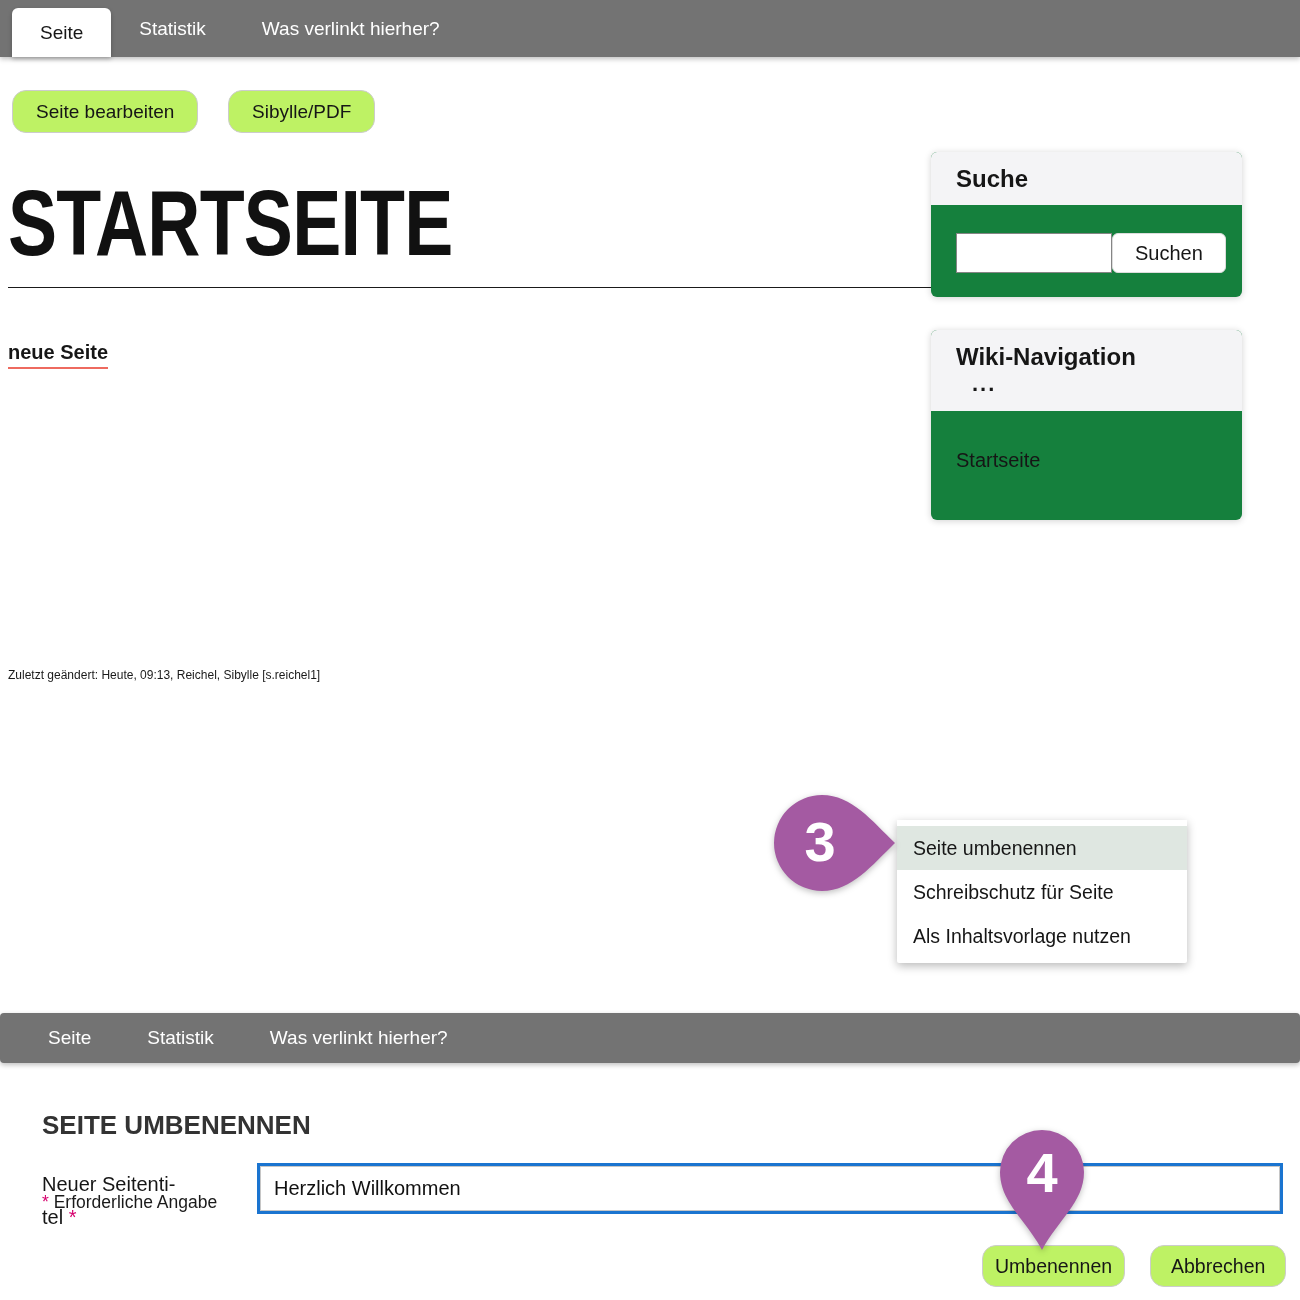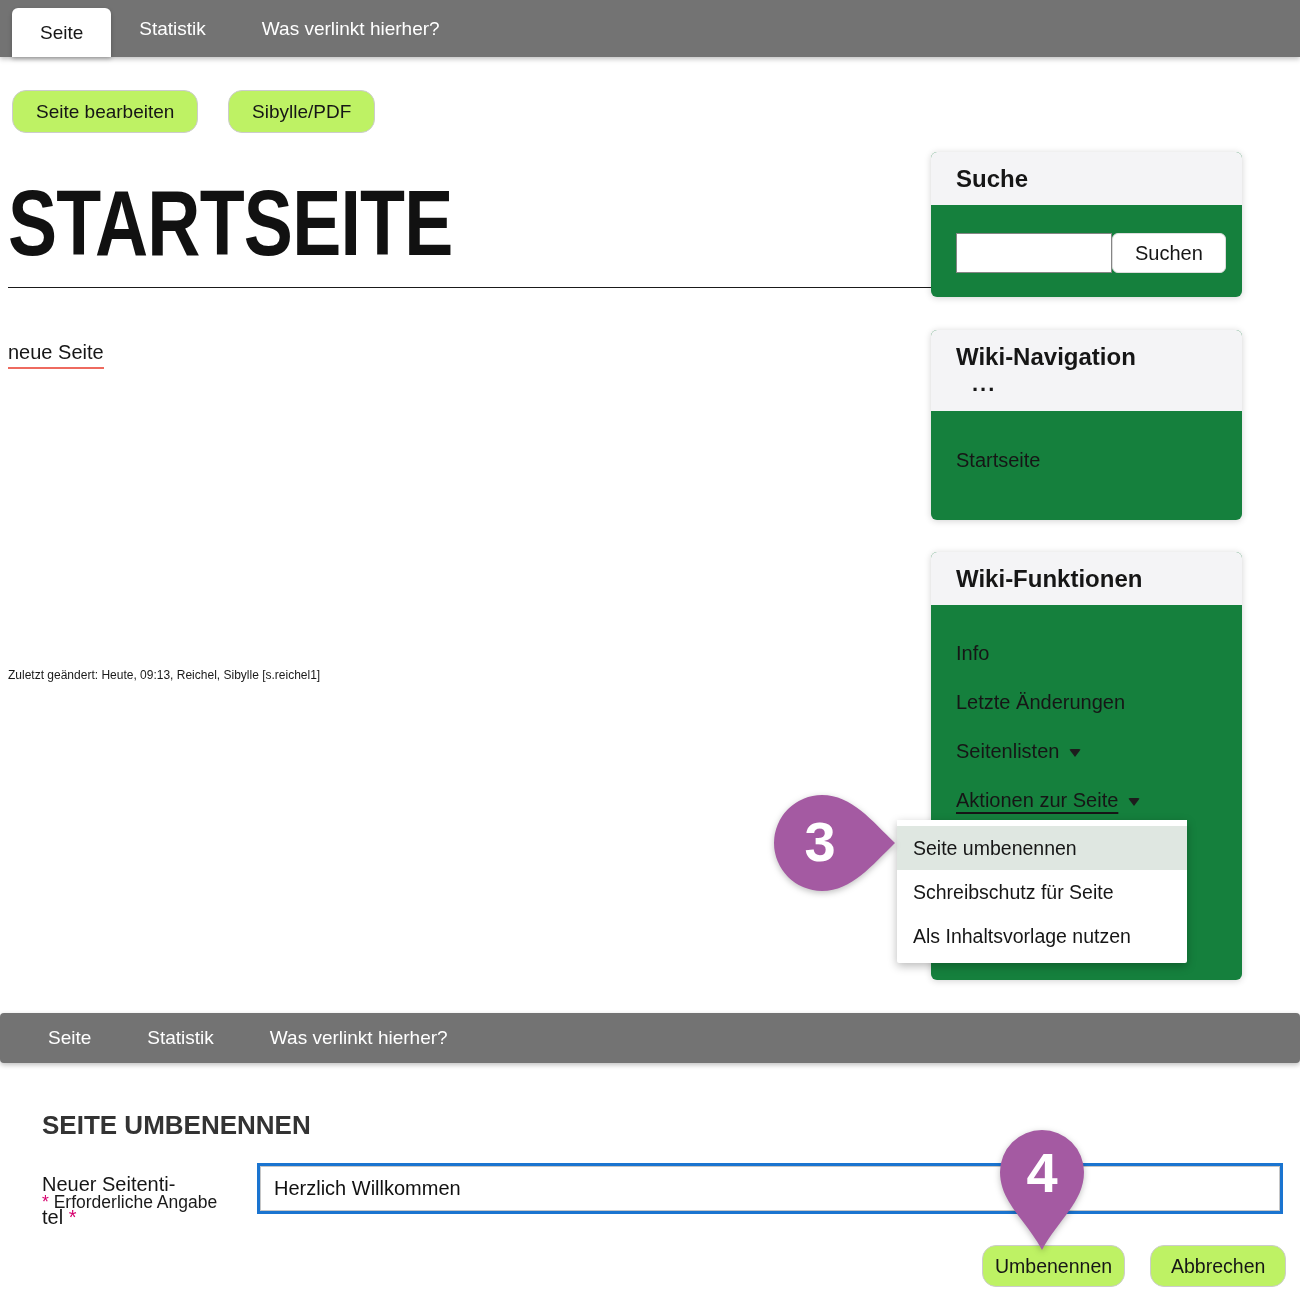--- a/index.html
+++ b/index.html
@@ -22,21 +22,21 @@
          color:#161616; cursor:pointer; }
   .btn-edit   { left:12px;  top:90px; height:43px; padding:0 23px; }
   .btn-print  { left:228px; top:90px; height:43px; padding:0 23px; }
 
   
   .h1-title { position:absolute; left:8px; top:177px; font-size:92px; font-weight:800;
               letter-spacing:-1px; line-height:92px; transform:scaleX(.8);
               transform-origin:left center; white-space:nowrap; color:#111; }
   .hr { position:absolute; left:8px; top:287px; width:948px; border-top:1px solid #1a1a1a; }
   .redlink { position:absolute; left:8px; top:341px; font-size:20px; color:#161616;
-             border-bottom:2px solid #ee6a5f; padding-bottom:3px; cursor:pointer; }
+             border-bottom:2px solid #ee6a5f; padding-bottom:3px; cursor:pointer;font-weight:bold; }
   .lastmod { position:absolute; left:8px; top:668px; font-size:12px; color:#1a1a1a; }
 
   
   .panel { position:absolute; left:931px; width:311px; background:#15803d; border-radius:6px;
            box-shadow:0 1px 7px rgba(0,0,0,.18); }
   .panel-header { background:#f4f4f6; border-radius:6px 6px 0 0; padding:13px 25px 12px 25px; }
   .panel-title { font-size:24px; font-weight:700; color:#161616; }
   .panel-suche { top:152px; height:145px; }
   .panel-nav   { top:330px; height:190px; }
   .panel-fn    { top:552px; height:428px; }
@@ -128,39 +128,20 @@
   <div class="panel panel-nav">
     <div class="panel-header nav-header">
       <div class="panel-title">Wiki-Navigation</div>
       <div class="nav-dots">...</div>
     </div>
     <div class="nav-body">
       <a class="nav-link">Startseite</a>
     </div>
   </div>
 
-  <div class="panel panel-fn">
-    <div class="panel-header">
-      <div class="panel-title">Wiki-Funktionen</div>
-    </div>
-    <div class="fn-body">
-      <div class="fn-item">
-        <span class="fn-label">Info</span>
-      </div>
-      <div class="fn-item">
-        <span class="fn-label">Letzte Änderungen</span>
-      </div>
-      <div class="fn-item">
-        <span class="fn-label">Seitenlisten</span><span class="caret"></span>
-      </div>
-      <div class="fn-item open">
-        <span class="fn-label">Aktionen zur Seite</span><span class="caret"></span>
-      </div>
-    </div>
-  </div>
 
   <div class="dropdown">
     <div class="dd-item highlight">Seite umbenennen</div>
     <div class="dd-item">Schreibschutz für Seite</div>
     <div class="dd-item">Als Inhaltsvorlage nutzen</div>
   </div>
 
   <div class="callout callout-3">
     <svg width="125" height="100" viewBox="0 0 125 100">
       <path d="M50 2 a48 48 0 1 0 0 96 C 80 98 100 72 123 50 C 100 28 80 2 50 2 Z" fill="#a45aa2"></path>

